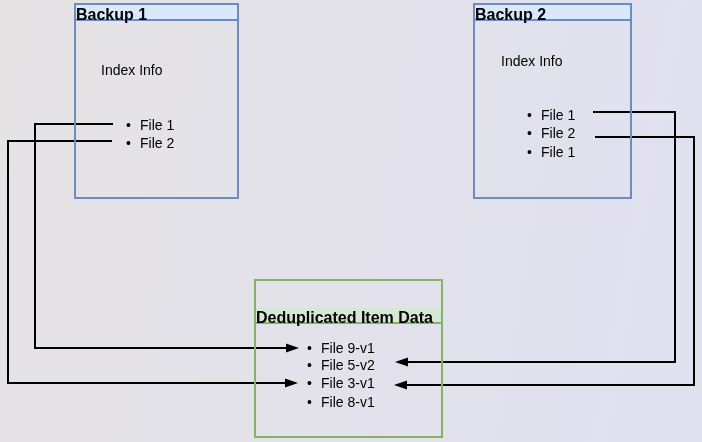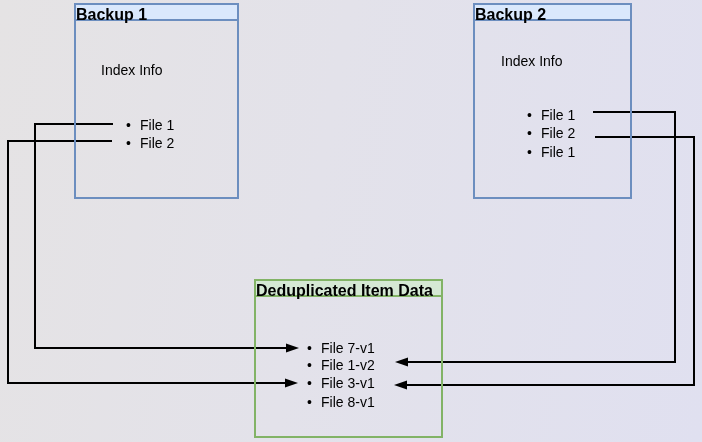--- a/index.html
+++ b/index.html
@@ -18,21 +18,21 @@
   .box.green { border-color: #82b366; }
   .box-header {
     height: 16px;
     line-height: 19px;
     text-align: left;
     font-weight: bold;
     font-size: 16px;
     border-bottom: 2px solid;
   }
   .blue  .box-header { background: #dae8fc; border-color: #6c8ebf; }
-  .green .box-header { background: #d5e8d4; border-color: #82b366; }
+  .green .box-header { background: #d5e8d4; border-color: #82b366; margin-top: 27px; }
   .subtitle { position: absolute; font-size: 14px; line-height: 18px; white-space: nowrap; }
   .row {
     position: absolute;
     display: flex;
     align-items: center;
     height: 18px;
     font-size: 14px;
     white-space: nowrap;
   }
   .bullet { display: inline-block; width: 14px; font-size: 14px; }
@@ -114,25 +114,25 @@
     <div class="row row-2">
       <span class="bullet">•</span>
       <span>File 1</span>
     </div>
   </div>
 
   <div class="box green" id="dedup">
     <div class="box-header">Deduplicated Item Data</div>
     <div class="row row-0">
       <span class="bullet">•</span>
-      <span>File 7-v1</span>
+      <span>File 9-v1</span>
     </div>
     <div class="row row-1">
       <span class="bullet">•</span>
-      <span>File 1-v2</span>
+      <span>File 5-v2</span>
     </div>
     <div class="row row-2">
       <span class="bullet">•</span>
       <span>File 3-v1</span>
     </div>
     <div class="row row-3">
       <span class="bullet">•</span>
       <span>File 8-v1</span>
     </div>
   </div>

